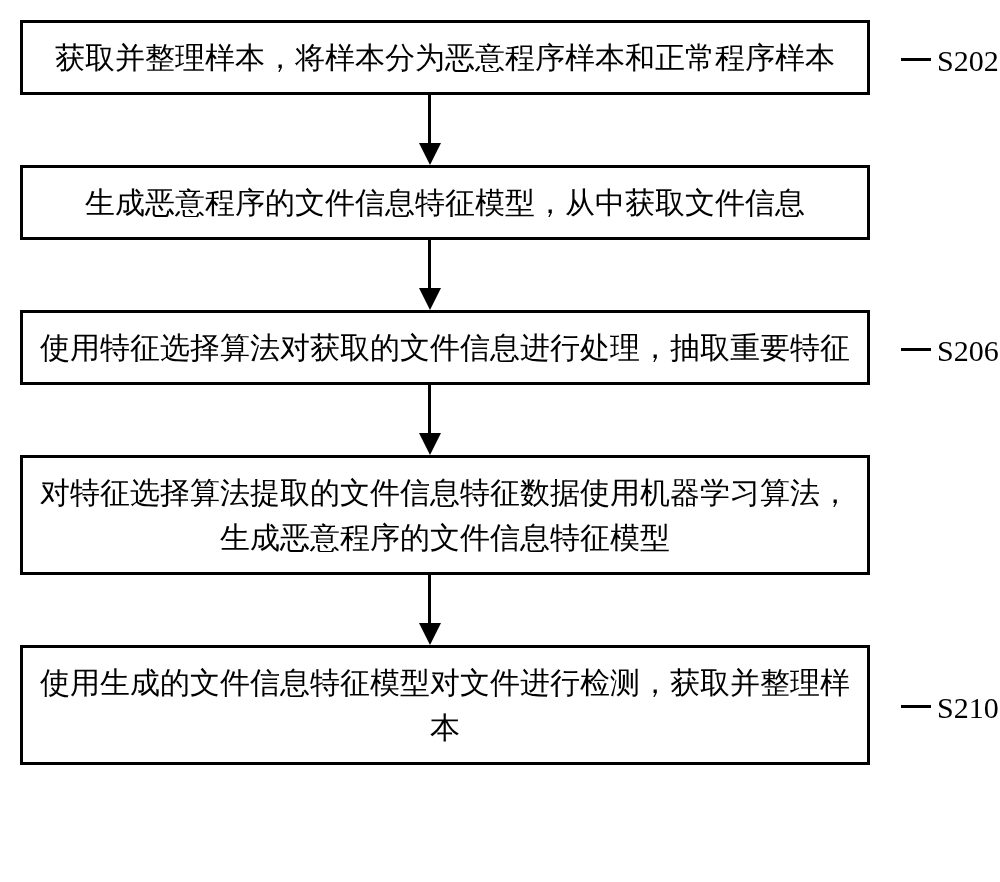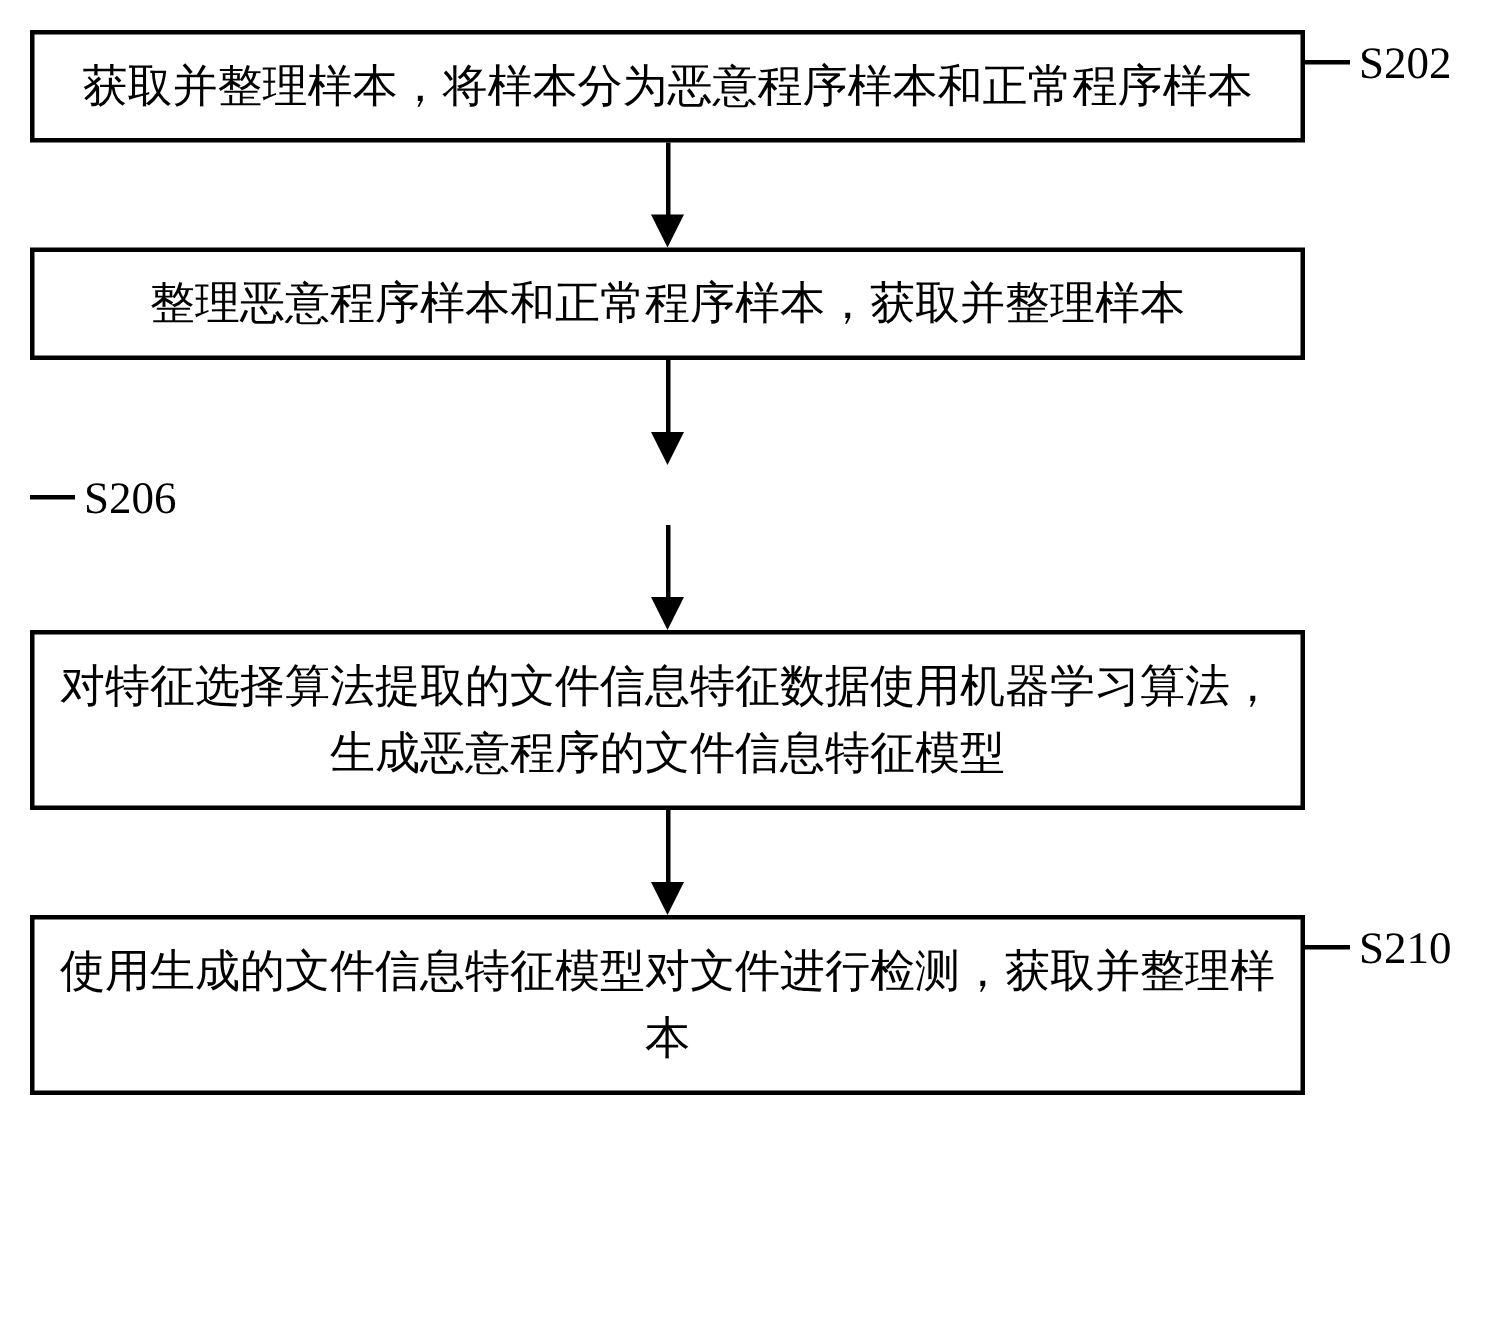--- a/index.html
+++ b/index.html
@@ -9,22 +9,23 @@
     display: flex;
     justify-content: center;
     padding: 20px;
   }
   .flowchart {
     width: 960px;
     position: relative;
   }
   .row {
     display: flex;
-    align-items: flex-start;
+    align-items: center;
     width: 100%;
+    gap: 31px;
   }
   .box {
     border: 3px solid #000;
     padding: 12px 16px;
     font-size: 30px;
     line-height: 1.5;
     text-align: center;
     flex: 0 0 850px;
     background: #fff;
   }
@@ -87,33 +88,36 @@
   <div class="row">
     <div class="arrow-wrap">
       <div class="arrow-line"></div>
       <div class="arrow-head"></div>
     </div>
     <div class="label-col"></div>
   </div>
 
   <div class="row">
     <div class="box">
-      <span>整理恶意程序样本和正常程序样本，获取并整理样本</span>
+      <span>生成恶意程序的文件信息特征模型，从中获取文件信息</span>
     </div>
   </div>
 
   <div class="row">
     <div class="arrow-wrap">
       <div class="arrow-line"></div>
       <div class="arrow-head"></div>
     </div>
     <div class="label-col"></div>
   </div>
 
   <div class="row">
+    <div class="box">
+      <span>使用特征选择算法对获取的文件信息进行处理，抽取重要特征</span>
+    </div>
     <div class="label-col">
       <div class="tick"></div>
       <span class="label">S206</span>
     </div>
   </div>
 
   <div class="row">
     <div class="arrow-wrap">
       <div class="arrow-line"></div>
       <div class="arrow-head"></div>

